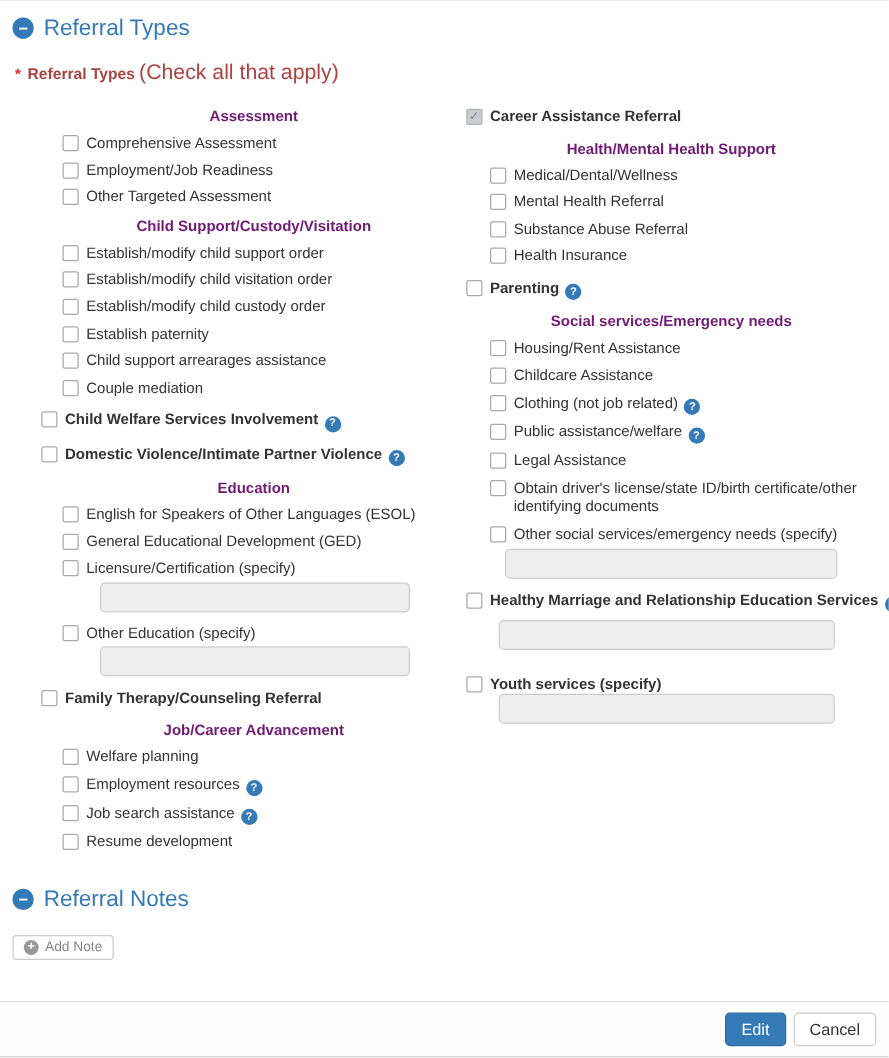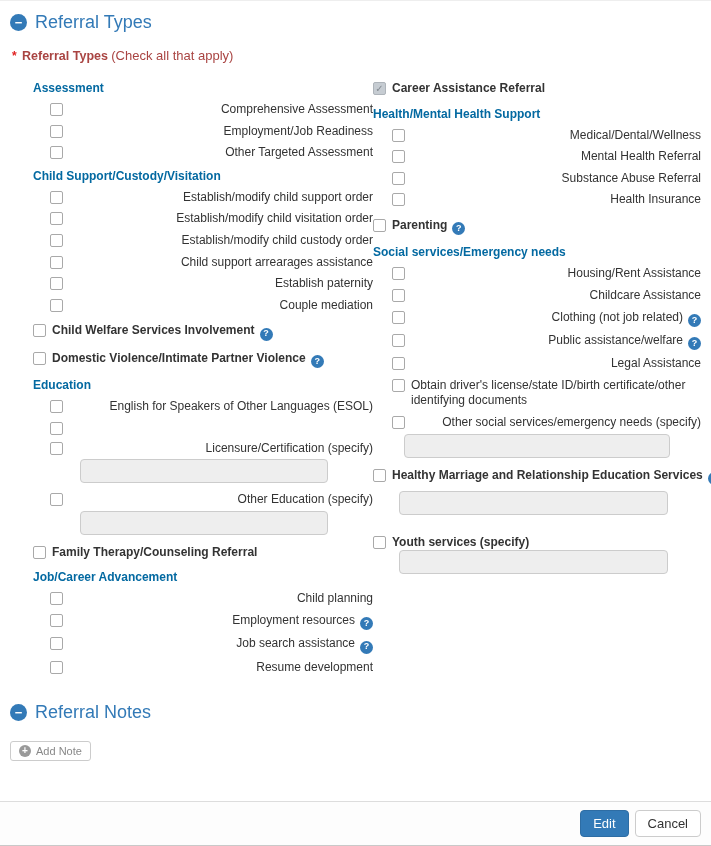--- a/index.html
+++ b/index.html
@@ -34,31 +34,31 @@
     line-height: 1;
     display: inline-flex;
     align-items: center;
     justify-content: center;
   }
   .section-title { font-size: 18px; color: #337ab7; }
 
   .required-line { padding: 9px 10px 10px 12px; }
   .req-marker { color: #e02222; font-weight: bold; margin-right: 2px; }
   .req-label { color: #a94442; font-weight: bold; font-size: 12.5px; }
-  .req-hint { color: #a94442; font-size: 13px; }
+  .req-hint { color: #a94442; font-size: 17px; }
 
   .columns { display: flex; padding: 0 10px; }
   .col-left { width: 363px; min-width: 363px; padding-left: 23px; }
   .col-right { flex: 1; min-width: 0; }
 
   .grp { margin-bottom: 4px; }
-  .grp-header { font-weight: bold; color: #0369a1; margin: 8px 0 7px 0; }
+  .grp-header { font-weight: bold; color: #701a75; margin: 8px 0 7px 0; text-align: center; }
 
   .item, .solo { display: flex; align-items: flex-start; }
-  .item { margin: 0 0 6px 17px; justify-content: space-between; }
+  .item { margin: 0 0 6px 17px; }
   .col-right .item { margin-left: 19px; }
   .solo { margin: 10px 0 10px 0; }
   .solo .txt { font-weight: bold; }
   .tight { margin-bottom: 3px; }
 
   .cb {
     display: inline-block;
     width: 13px; height: 13px; min-width: 13px;
     background: #fff;
     border: 1px solid #a9a9a9;
@@ -202,28 +202,28 @@
         <div class="item">
           <span class="cb"></span>
           <span class="txt"><span>Establish/modify child visitation order</span></span>
         </div>
         <div class="item">
           <span class="cb"></span>
           <span class="txt"><span>Establish/modify child custody order</span></span>
         </div>
         <div class="item">
           <span class="cb"></span>
+          <span class="txt"><span>Establish paternity</span></span>
+        </div>
+        <div class="item">
+          <span class="cb"></span>
           <span class="txt"><span>Child support arrearages assistance</span></span>
         </div>
         <div class="item">
           <span class="cb"></span>
-          <span class="txt"><span>Establish paternity</span></span>
-        </div>
-        <div class="item">
-          <span class="cb"></span>
           <span class="txt"><span>Couple mediation</span></span>
         </div>
       </div>
 
       <div class="solo">
         <span class="cb"></span>
         <span class="txt"><span>Child Welfare Services Involvement</span><span class="help">?</span></span>
       </div>
 
       <div class="solo">
@@ -233,20 +233,21 @@
 
 
       <div class="grp">
         <div class="grp-header">Education</div>
         <div class="item">
           <span class="cb"></span>
           <span class="txt"><span>English for Speakers of Other Languages (ESOL)</span></span>
         </div>
         <div class="item">
           <span class="cb"></span>
+          <span class="txt"><span>General Educational Development (GED)</span></span>
         </div>
         <div class="item tight">
           <span class="cb"></span>
           <span class="txt"><span>Licensure/Certification (specify)</span></span>
         </div>
         <input class="spec-input input-left" type="text" value="" style="">
         <div class="item tight">
           <span class="cb"></span>
           <span class="txt"><span>Other Education (specify)</span></span>
         </div>
@@ -255,21 +256,21 @@
 
       <div class="solo">
         <span class="cb"></span>
         <span class="txt"><span>Family Therapy/Counseling Referral</span></span>
       </div>
 
       <div class="grp">
         <div class="grp-header">Job/Career Advancement</div>
         <div class="item">
           <span class="cb"></span>
-          <span class="txt"><span>Child planning</span></span>
+          <span class="txt"><span>Welfare planning</span></span>
         </div>
         <div class="item">
           <span class="cb"></span>
           <span class="txt"><span>Employment resources</span><span class="help">?</span></span>
         </div>
         <div class="item">
           <span class="cb"></span>
           <span class="txt"><span>Job search assistance</span><span class="help">?</span></span>
         </div>
         <div class="item">

